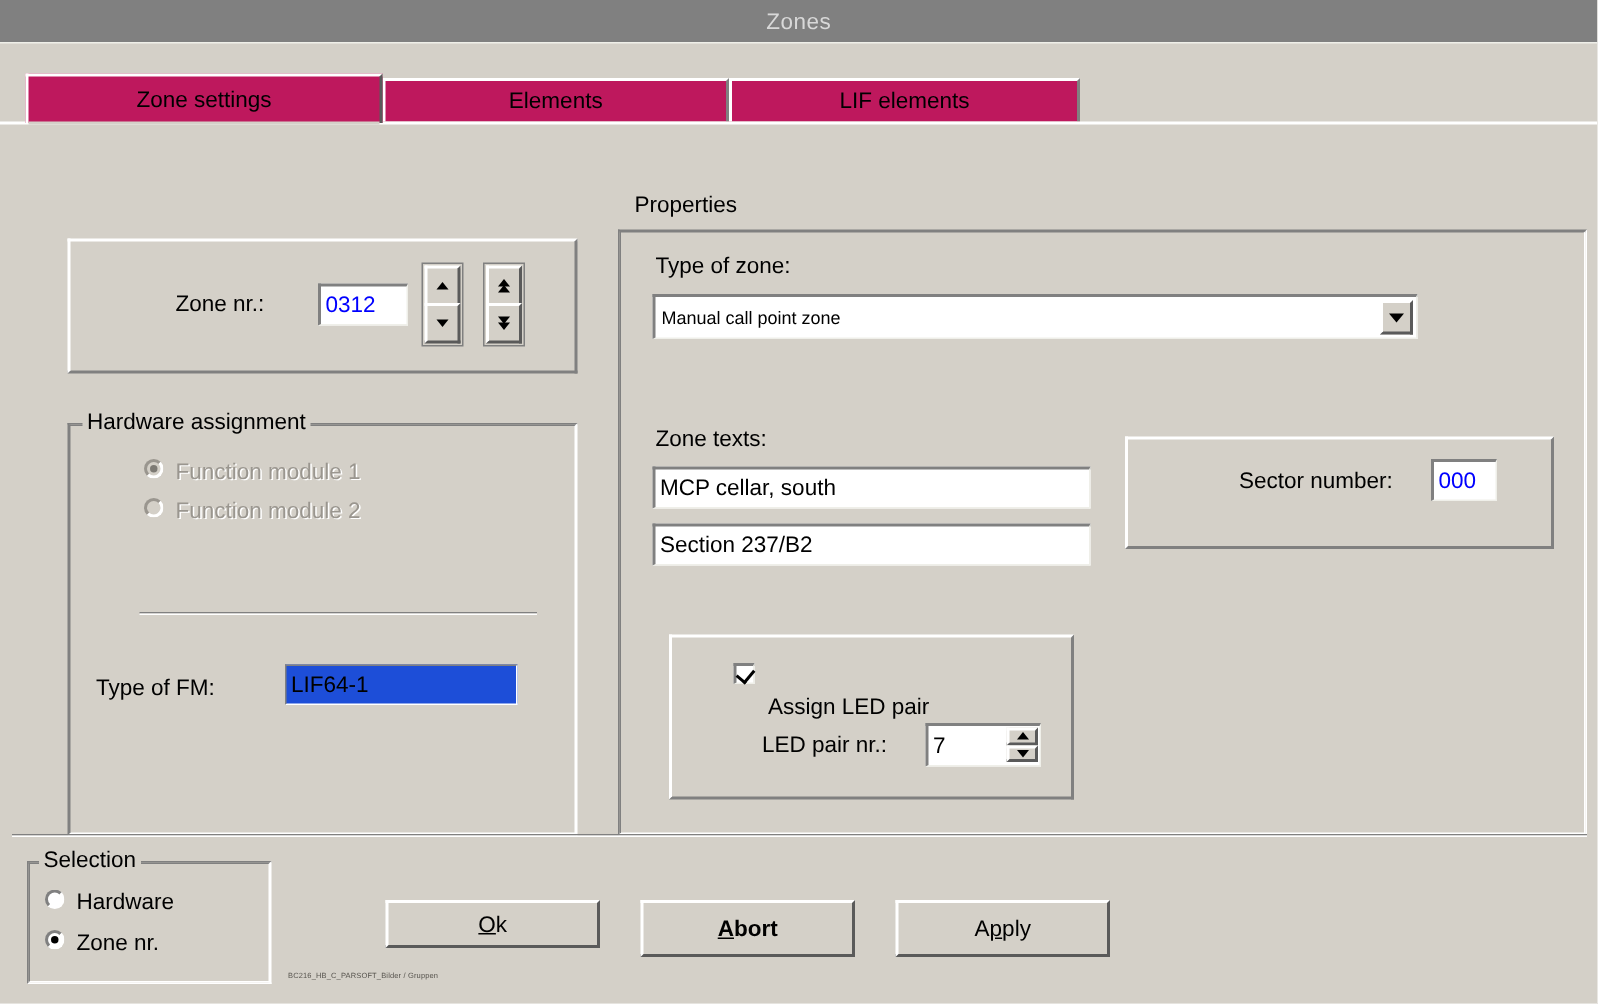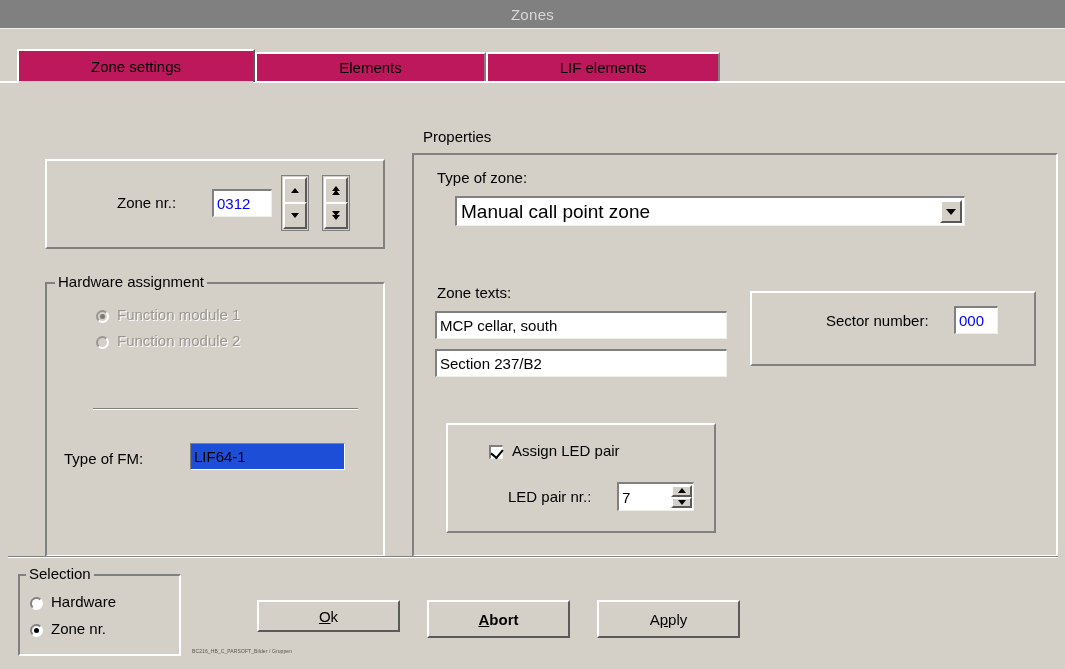--- a/index.html
+++ b/index.html
@@ -164,24 +164,23 @@
   .combo {
     position: absolute;
     box-sizing: border-box;
     background: #ffffff;
     border-top: 2px solid #808080;
     border-left: 2px solid #808080;
     border-right: 1px solid #efefe9;
     border-bottom: 1px solid #efefe9;
     display: flex;
     align-items: center;
-    font-size: 19px;
+    font-size: 12px;
     padding-left: 4px;
     color: #000;
-    margin-left: 20px;
   }
   .combo-btn {
     position: absolute;
     right: 2px;
     top: 2px;
     bottom: 2px;
     width: 22px;
     background: #d4d0c8;
     border-top: 2px solid #ffffff;
     border-left: 2px solid #ffffff;
@@ -253,21 +252,21 @@
     border-bottom: 2px solid #5a5a5a;
     display: flex; align-items: center; justify-content: center;
   }
   .spin-attached .sa.top { top: 0; }
   .spin-attached .sa.bot { bottom: 0; }
 
   
   .radio-row {
     position: absolute;
     display: flex;
-    align-items: flex-end;
+    align-items: flex-start;
     font-size: 15px;
     white-space: nowrap;
   }
   .radio {
     width: 13px; height: 13px;
     border-radius: 50%;
     box-sizing: border-box;
     background: #ffffff;
     border: 2px solid #808080;
     border-right-color: #ffffff;
@@ -446,21 +445,21 @@
 
     <div class="panel-raised" style="left:750px; top:262px; width:286px; height:75px;"></div>
     <div class="lbl" style="left:826px; top:283px;">Sector number:</div>
     <div class="field numeric" style="left:954px; top:277px; width:44px; height:28px;">000</div>
 
     <div class="panel-raised" style="left:446px; top:394px; width:270px; height:110px;"></div>
     <div class="radio-row" style="left:489px; top:413px;">
       <span class="check">
           <span class="tick"></span>
         </span>
-      <span class="lbl" style="position:static;">Assign LED pair</span>
+      <span class="lbl" style="position:static;margin-top:21px;">Assign LED pair</span>
     </div>
     <div class="lbl" style="left:508px; top:459px;">LED pair nr.:</div>
     <div class="field" style="left:617px; top:453px; width:77px; height:29px;">7</div>
     <div class="spin-attached" style="left:671px; top:456px; width:21px; height:23px;">
       <div class="sa top">
         <span class="arrow-u sm"></span>
       </div>
       <div class="sa bot">
         <span class="arrow-d sm"></span>
       </div>

